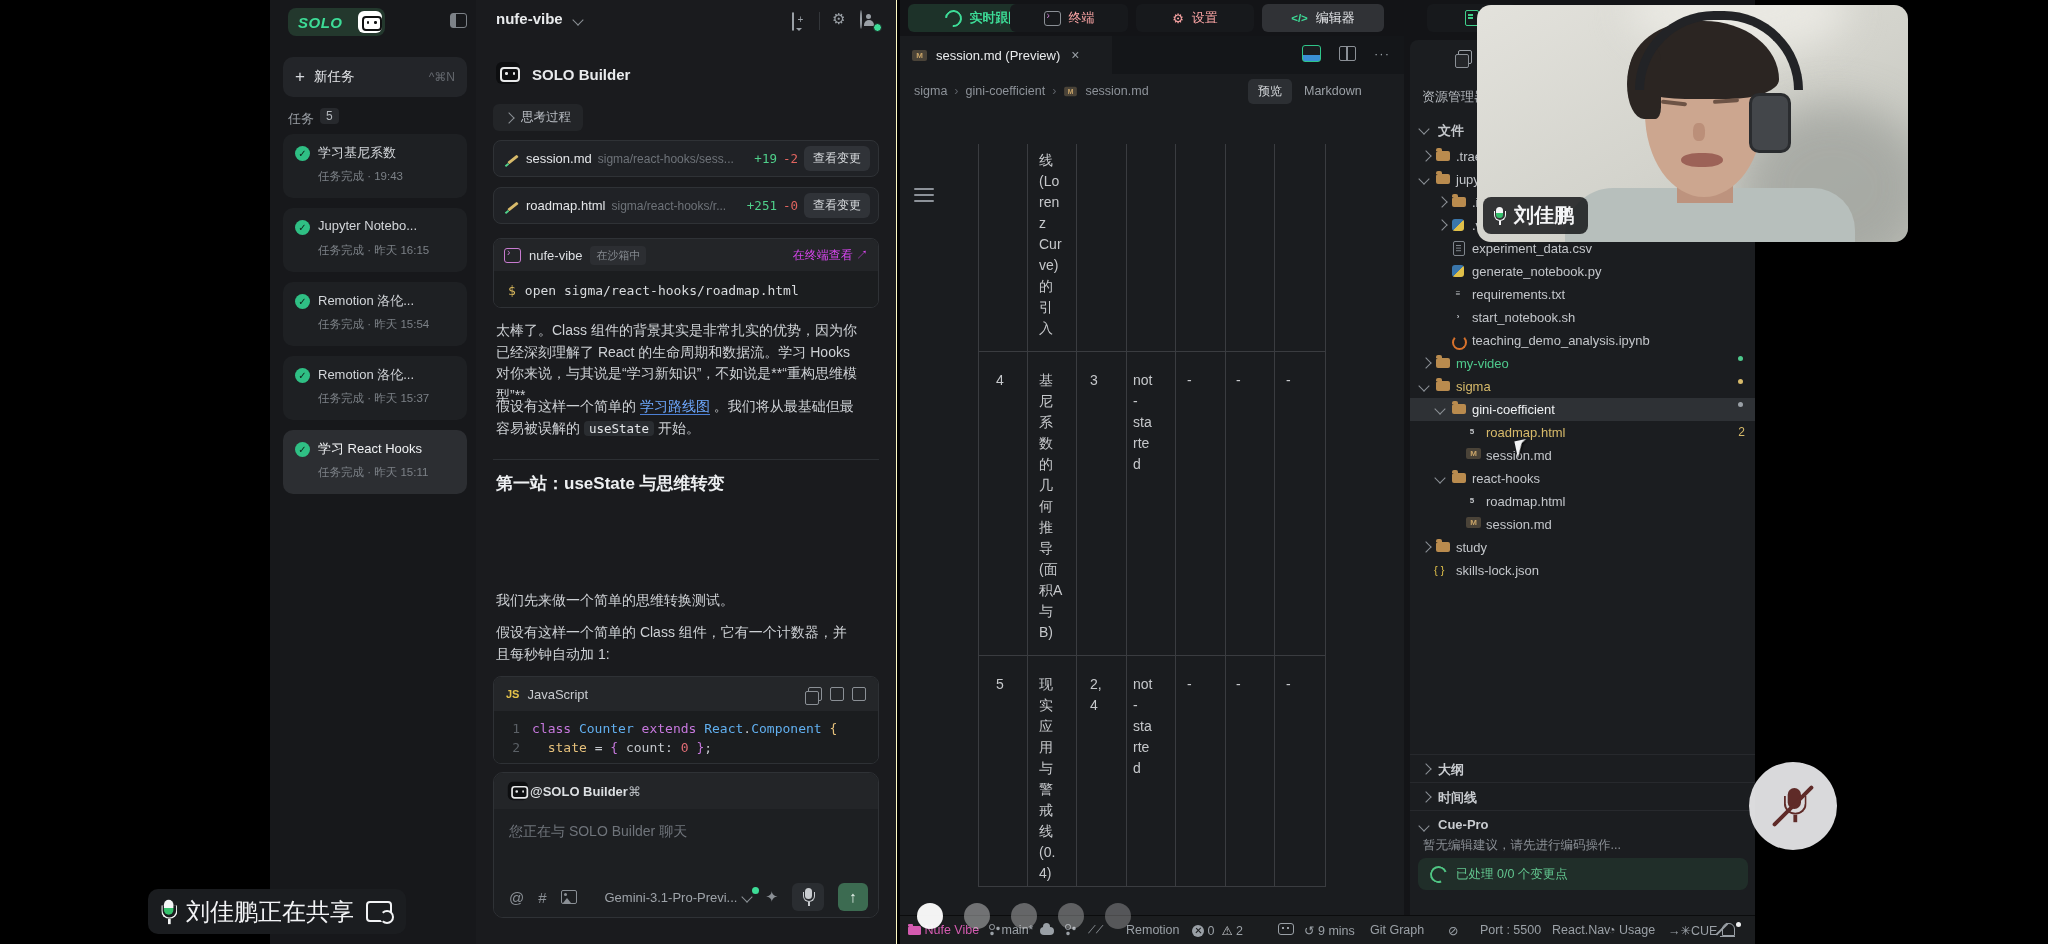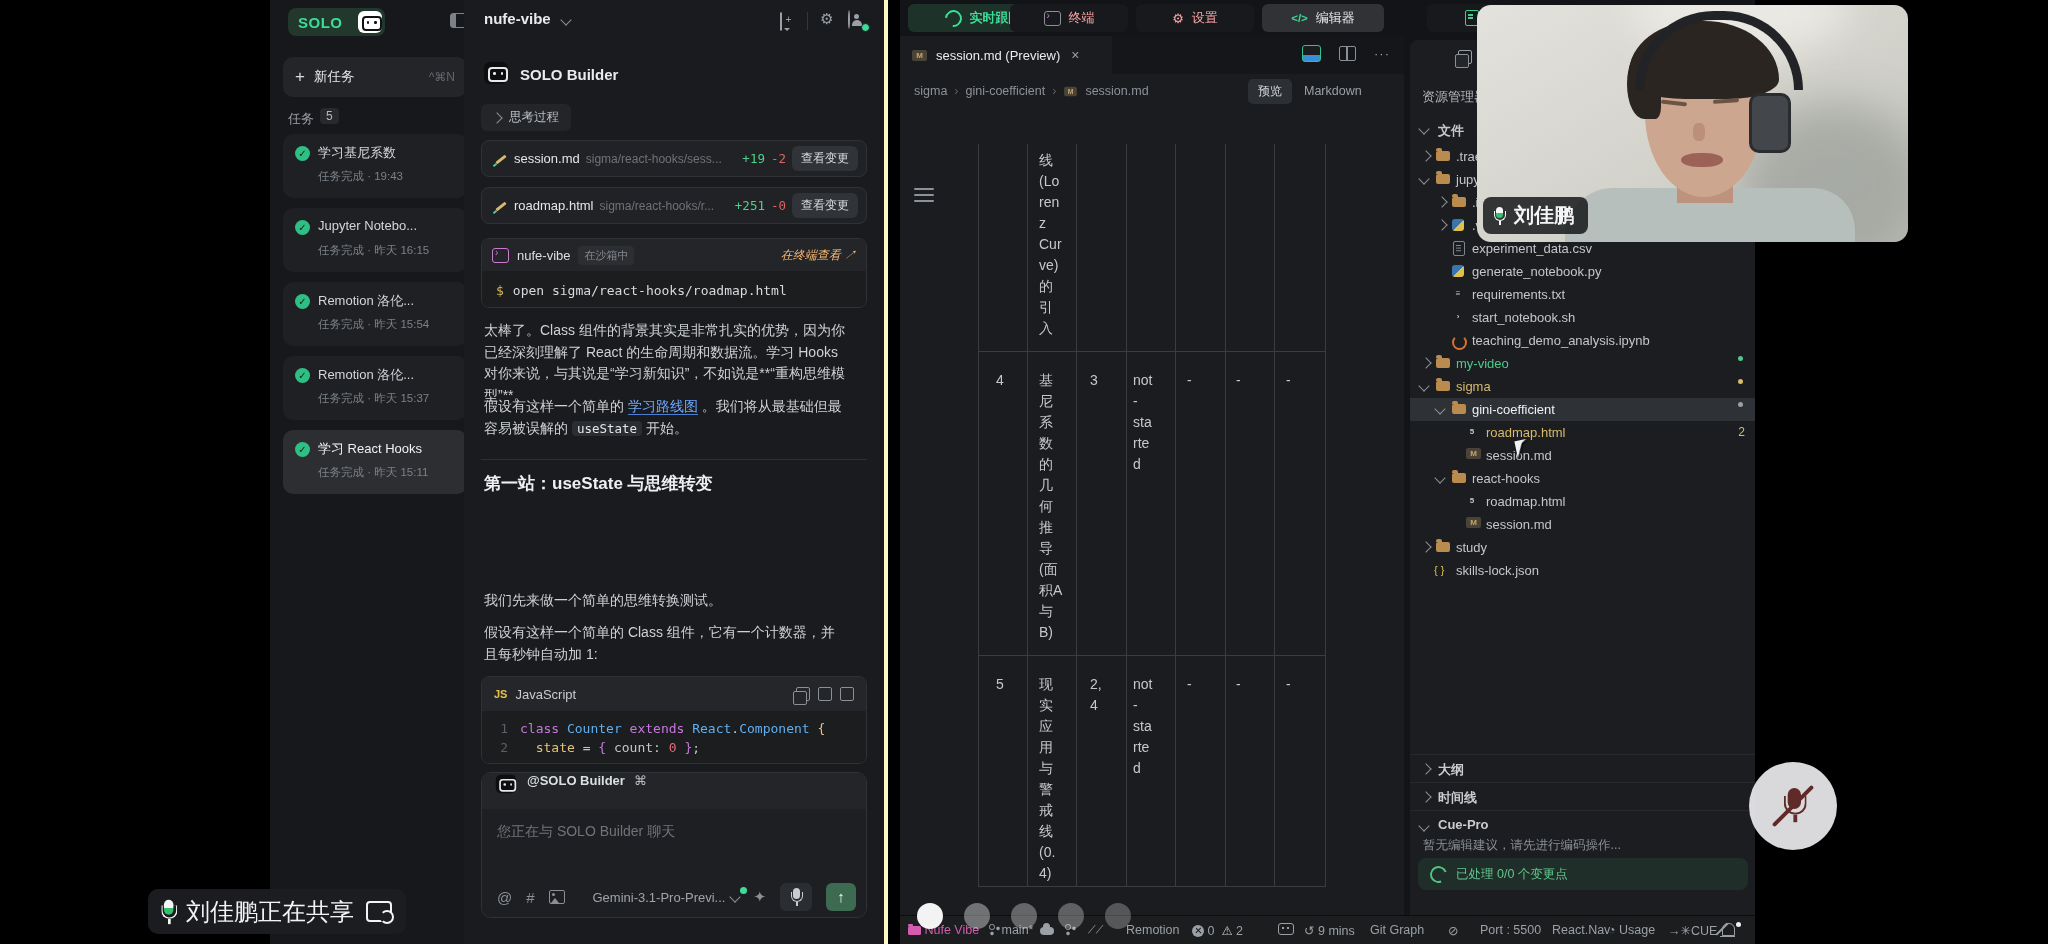--- a/index.html
+++ b/index.html
@@ -4,21 +4,21 @@
 <style>
   html,body{margin:0;padding:0;background:#000;}
   .screen{position:relative;width:2048px;height:944px;background:#000;overflow:hidden;
     font-family:"Liberation Sans",sans-serif;color:#c9ccd0;}
   .abs{position:absolute;}
   .ellip{white-space:nowrap;overflow:hidden;text-overflow:ellipsis;}
 
   
   .task-sidebar{left:270px;top:0;width:210px;height:944px;background:#17181b;border-right:1px solid #0c0d0e;}
   .solo-badge{left:18px;top:8px;height:28px;border-radius:8px;background:#23382d;display:flex;align-items:center;padding:0 3px 0 10px;}
-  .solo-badge .t{color:#3ddc97;font-weight:bold;font-size:15px;letter-spacing:.5px;margin-right:15px;}
+  .solo-badge .t{color:#3ddc97;font-weight:bold;font-size:15px;letter-spacing:.5px;margin-right:15px;font-style:italic;}
   .robot-chip{display:inline-block;position:relative;background:#fff;border-radius:6px;width:24px;height:22px;}
   .robot-chip .face{position:absolute;left:4px;top:5px;width:16px;height:11px;border:2px solid #101112;border-radius:4px;}
   .robot-chip .face i{position:absolute;top:3px;width:2.5px;height:2.5px;background:#101112;border-radius:50%;}
   .robot-chip .face i.l{left:3px}.robot-chip .face i.r{right:3px}
   .robot-chip.dark{background:#0d0e10;}
   .robot-chip.dark .face{border-color:#e8e9ea;}
   .robot-chip.dark .face i{background:#e8e9ea;}
   .panel-toggle{left:180px;top:13px;width:15px;height:13px;border:1.5px solid #7d8288;border-radius:3px;}
   .panel-toggle i{position:absolute;left:0;top:0;width:5px;height:100%;background:#7d8288;}
   .newtask{left:13px;top:57px;width:184px;height:40px;background:#232529;border-radius:10px;display:flex;align-items:center;padding:0 12px;box-sizing:border-box;}
@@ -28,21 +28,21 @@
   .tasklabel{left:18px;top:110px;font-size:13px;color:#999ea4;}
   .taskcount{left:50px;top:108px;background:#27292d;border-radius:4px;padding:1px 6px;font-size:12px;color:#b4b8bd;}
   .task-card{left:13px;width:184px;height:64px;background:#1e2023;border-radius:10px;}
   .task-card.sel{background:#2c2e32;}
   .task-card .chk{position:absolute;left:12px;top:12px;width:15px;height:15px;border-radius:50%;background:#2fbf84;color:#0d241a;font-size:10px;text-align:center;line-height:15px;}
   .task-card .tt{position:absolute;left:35px;top:10px;font-size:13px;color:#d3d6da;width:140px;white-space:nowrap;overflow:hidden;}
   .task-card.sel .tt{color:#eff1f3;}
   .task-card .mt{position:absolute;left:35px;top:35px;font-size:11.5px;color:#7c8187;white-space:nowrap;}
 
   
-  .builder{left:464px;top:0;width:420px;height:944px;background:#1a1b1e;border-right:4px solid #fef9c3;}
+  .builder{left:476px;top:0;width:420px;height:944px;background:#1a1b1e;border-right:1px solid #fef9c3;}
   .proj{left:20px;top:10px;font-size:15px;font-weight:bold;color:#e8eaec;}
   .cv{display:inline-block;width:7px;height:7px;border-right:1.6px solid #8b9096;border-bottom:1.6px solid #8b9096;}
   .cv.down{transform:rotate(45deg);}
   .cv.right{transform:rotate(-45deg);}
   .hdr-ic{top:12px;color:#9aa0a6;font-size:15px;}
   .bubble{width:16px;height:13px;border:1.5px solid #9aa0a6;border-radius:5px;position:relative;}
   .bubble:after{content:"";position:absolute;left:3px;bottom:-4px;border:3px solid transparent;border-top-color:#9aa0a6;}
   .bubble i{position:absolute;left:4.5px;top:1px;color:#9aa0a6;font-size:10px;font-style:normal;}
   .avatar{width:18px;height:18px;border:1.6px solid #9aa0a6;border-radius:50%;position:relative;}
   .avatar:before{content:"";position:absolute;left:5px;top:3px;width:5px;height:5px;border-radius:50%;background:#9aa0a6;}
@@ -58,40 +58,40 @@
   .chg .fp{font-size:12px;color:#6e7379;flex:1;min-width:0;}
   .chg .add{font-size:12.5px;color:#4fd08a;font-family:"DejaVu Sans Mono",monospace;flex:none;}
   .chg .del{font-size:12.5px;color:#e0645f;font-family:"DejaVu Sans Mono",monospace;flex:none;}
   .chg .btn{flex:none;background:#303338;border-radius:6px;padding:4px 9px;font-size:12px;color:#d9dcdf;}
   .termcard{left:17px;top:238px;width:386px;height:70px;border:1px solid #2f3236;border-radius:8px;box-sizing:border-box;overflow:hidden;}
   .termhead{height:32px;background:#232528;display:flex;align-items:center;padding:0 10px;gap:8px;}
   .term-ic{width:15px;height:13px;border:1.5px solid #c87bd0;border-radius:3px;position:relative;}
   .term-ic:before{content:"›";position:absolute;left:2px;top:-2px;color:#c87bd0;font-size:10px;}
   .termhead .nm{font-size:13px;color:#dcdfe2;}
   .termhead .bdg{background:#2c2e32;border-radius:4px;padding:2px 6px;font-size:11px;color:#84898f;}
-  .termhead .vw{margin-left:auto;font-size:12px;color:#fdba74;font-style:italic;}
+  .termhead .vw{margin-left:auto;font-size:12px;color:#d946ef;}
   .termbody{height:38px;background:#1b1d1f;display:flex;align-items:center;padding:0 14px;font-family:"DejaVu Sans Mono",monospace;font-size:13px;gap:9px;}
   .para{left:20px;width:363px;font-size:14px;line-height:21.5px;color:#ced1d5;}
   .chip{background:#2a2d31;border-radius:4px;padding:0px 5px;font-family:"DejaVu Sans Mono",monospace;font-size:12.5px;color:#e4e6e9;}
   .linkblue{color:#6ea8fe;border-bottom:1px solid #4c7fd4;}
   .h1{left:20px;top:472px;font-size:17px;font-weight:bold;color:#edeff1;}
   .divline{left:17px;top:459px;width:386px;height:1px;background:#2c2f33;}
   .codecard{left:17px;top:676px;width:386px;height:88px;border:1px solid #2e3135;border-radius:8px;box-sizing:border-box;overflow:hidden;}
   .codehead{height:34px;background:#242629;display:flex;align-items:center;padding:0 12px;gap:8px;}
   .jschip{color:#e5c34a;font-weight:bold;font-size:11px;}
   .codehead .lang{font-size:13px;color:#c9ccd0;flex:1;}
   .mini-ic{width:12px;height:12px;border:1.5px solid #8b9096;border-radius:2px;position:relative;}
   .mini-ic.copy:before{content:"";position:absolute;left:-4px;top:3px;width:12px;height:12px;border:1.5px solid #8b9096;border-radius:2px;background:#242629;}
   .codebody{background:#1b1d1f;height:54px;padding-top:8px;font-family:"DejaVu Sans Mono",monospace;font-size:13px;line-height:19px;}
   .cl-line{display:flex;}
   .cl-line .no{width:26px;text-align:right;color:#5b6066;margin-right:12px;flex:none;}
   .tk-kw{color:#c678dd;} .tk-cl{color:#61afef;} .tk-pl{color:#c3c7cc;} .tk-br{color:#e5c07b;}
   .tk-at{color:#e5c07b;} .tk-pu{color:#c678dd;} .tk-nu{color:#e06c75;}
   .chatcard{left:17px;top:772px;width:386px;height:146px;border:1px solid #2f3236;border-radius:10px;box-sizing:border-box;overflow:hidden;}
-  .chathead{height:36px;background:#232528;display:flex;padding:0 12px;gap:9px;}
+  .chathead{height:36px;background:#232528;display:flex;align-items:center;padding:0 12px;}
   .chathead .mn{font-size:13px;font-weight:bold;color:#dcdfe2;}
   .chathead .cmd{color:#b9bdc2;font-size:13px;}
   .chatbody{background:#1d1f22;height:110px;position:relative;}
   .chatbody .ph{position:absolute;left:15px;top:14px;font-size:14px;color:#6f747b;}
   .chat-tools{position:absolute;left:0;bottom:8px;width:100%;display:flex;align-items:center;padding:0 10px 0 15px;box-sizing:border-box;gap:14px;}
   .chat-tools .g{color:#8a8f95;font-size:15px;}
   .img-ic{width:14px;height:12px;border:1.5px solid #8a8f95;border-radius:2px;position:relative;}
   .img-ic:before{content:"";position:absolute;left:2px;top:2px;width:3px;height:3px;border-radius:50%;background:#8a8f95;}
   .img-ic:after{content:"";position:absolute;left:1px;bottom:0;border-left:4px solid transparent;border-right:4px solid transparent;border-bottom:5px solid #8a8f95;}
   .model{margin-left:auto;font-size:13px;color:#9ea3a9;display:flex;align-items:center;gap:6px;position:relative;}

